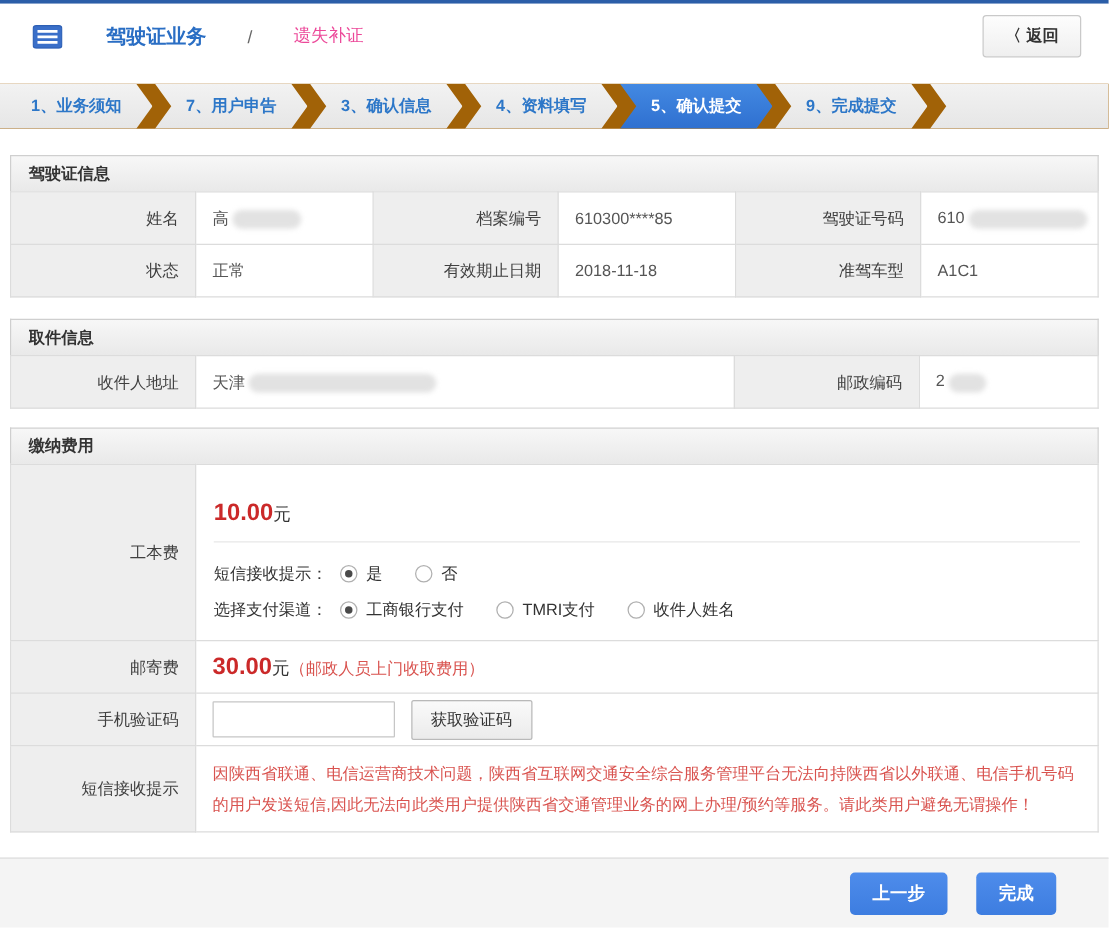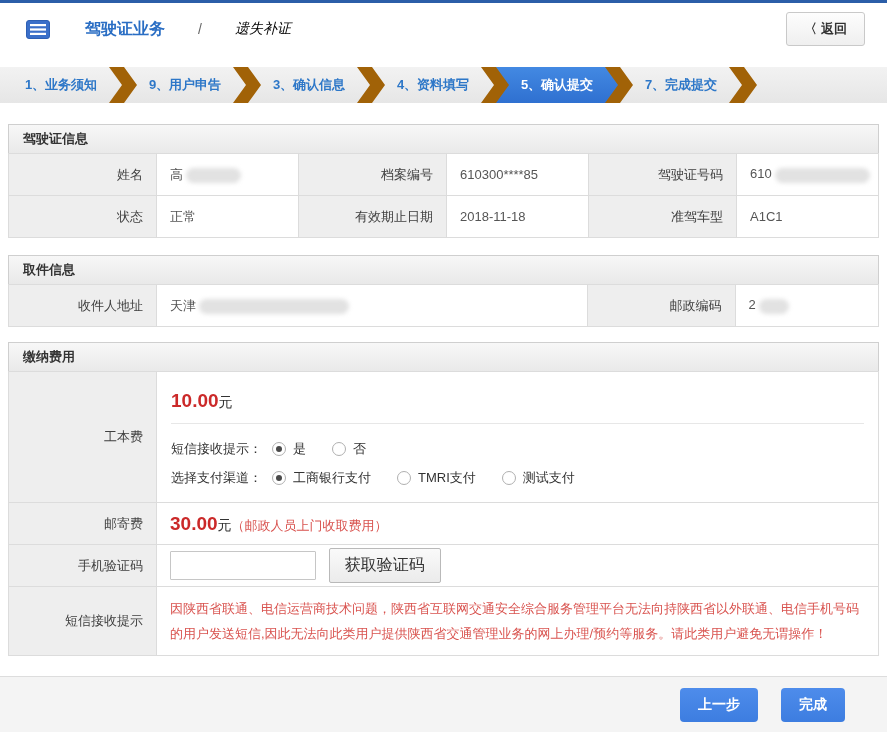--- a/index.html
+++ b/index.html
@@ -6,21 +6,21 @@
   html, body { width: 887px; height: 756px; background: #fff; font-family: "Liberation Sans", "DejaVu Sans", sans-serif; font-size: 13px; color: #333; overflow: hidden; }
 
   
   .topline { height: 3px; background: #2b5ea8; }
 
   
   .header { height: 52px; display: flex; align-items: center; padding: 0 22px 0 26px; background: #fff; gap: 27px; }
   .header .form-icon { width: 24px; height: 19px; margin-right: 8px; flex: 0 0 auto; }
   .header .title { color: #2a6ec4; font-size: 16px; font-weight: bold; }
   .header .sep { color: #666; font-size: 14px; margin: 0 6px; }
-  .header .subtitle { color: #000000; font-size: 14px; font-style: italic; }
+  .header .subtitle { color: #ec4899; font-size: 14px; }
   .header .spacer { flex: 1; }
   .back-btn { display: inline-flex; align-items: center; padding: 7px 17px; border: 1px solid #c9c9c9; border-radius: 3px; background: linear-gradient(#fdfdfd, #efefef); color: #333; font-size: 13px; font-weight: bold; cursor: pointer; }
   .back-btn .chev { margin-right: 4px; font-weight: bold; }
 
   
   .steps { margin: 12px 0 0 0; height: 36px; display: flex; background: #a16207; }
   .step { position: relative; width: 122px; height: 36px; line-height: 36px; text-align: center; color: #2d77c8; font-weight: bold; font-size: 13px; background: linear-gradient(#f2f2f2, #e6e6e6); margin-right: 2px; clip-path: polygon(0 0, calc(100% - 13px) 0, 100% 50%, calc(100% - 13px) 100%, 0 100%, 13px 50%); cursor: pointer; }
   .step.first { clip-path: polygon(0 0, calc(100% - 13px) 0, 100% 50%, calc(100% - 13px) 100%, 0 100%); }
   .step.active { background: linear-gradient(#4389e2, #2f70d0); color: #fff; }
   .step-filler { flex: 1; background: linear-gradient(#f2f2f2, #e6e6e6); clip-path: polygon(0 0, 100% 0, 100% 100%, 0 100%, 13px 50%); }
@@ -34,33 +34,33 @@
   table.grid { width: 100%; border-collapse: collapse; table-layout: fixed; }
   table.grid td { border: 1px solid #dcdcdc; height: 42px; font-size: 13px; }
   td.lbl { background: #eee; text-align: right; padding-right: 13px; color: #404040; width: 148px; }
   td.val { background: #fff; padding-left: 13px; color: #555; }
 
   .blur { display: inline-block; height: 15px; border-radius: 8px; background: #e2e2e2; filter: blur(2px); vertical-align: middle; margin-left: 3px; }
   .w30 { width: 30px; } .w40 { width: 40px; } .w55 { width: 55px; } .w80 { width: 80px; } .w95 { width: 95px; } .w150 { width: 150px; }
 
   
   td.val.pay { padding: 0; vertical-align: top; }
-  .fee-block { padding: 18px 14px 10px 14px; }
+  .fee-block { padding: 28px 14px 10px 14px; }
   .amount { color: #cb2929; font-weight: bold; font-size: 19px; }
   .unit { color: #333; font-size: 14px; }
   .fee-divider { border: none; border-top: 1px solid #e7e7e7; margin: 11px 0 10px 0; }
   .opt-row { display: flex; align-items: center; height: 29px; color: #333; }
   .opt-row .opt-label { margin-right: 10px; }
   .radio-opt { display: inline-flex; align-items: center; margin-right: 26px; cursor: pointer; }
   .radio-circle { width: 14px; height: 14px; border-radius: 50%; border: 1px solid #b0b0b0; background: #fff; margin-right: 7px; position: relative; flex: 0 0 auto; }
   .radio-circle.checked::after { content: ""; position: absolute; left: 3px; top: 3px; width: 6px; height: 6px; border-radius: 50%; background: #4a4a4a; }
   .note-red { color: #d9534f; font-size: 13px; }
   td.sms-row { height: 46px; }
   .code-input { width: 146px; height: 29px; border: 1px solid #c6c6c6; border-radius: 1px; padding: 0 6px; font-size: 13px; vertical-align: middle; }
-  .get-code-btn { margin-left: 9px; padding: 6px 15px; background: linear-gradient(#fafafa, #ebebeb); border: 1px solid #b9b9b9; border-radius: 2px; font-size: 16px; color: #333; vertical-align: middle; cursor: pointer; }
+  .get-code-btn { margin-left: 9px; padding: 6px 15px; background: linear-gradient(#fafafa, #ebebeb); border: 1px solid #b9b9b9; border-radius: 2px; font-size: 13px; color: #333; vertical-align: middle; cursor: pointer; }
   td.tip-cell { padding: 9px 16px 9px 13px; }
   .tip-text { color: #d9534f; font-size: 13px; line-height: 25px; }
 
   
   .footer { margin-top: 20px; height: 56px; background: #f4f4f4; border-top: 1px solid #ddd; display: flex; align-items: center; justify-content: flex-end; padding-right: 42px; }
   .blue-btn { border: none; border-radius: 4px; background: linear-gradient(#4e8ceb, #3d7de0); color: #fff; font-weight: bold; font-size: 14px; padding: 8px 18px; cursor: pointer; }
   .blue-btn + .blue-btn { margin-left: 23px; }
 </style>
 </head>
 <body>
@@ -81,25 +81,25 @@
   <span class="subtitle">遗失补证</span>
   <span class="spacer"></span>
   <button class="back-btn">
       <span class="chev">〈</span>
       <span>返回</span>
     </button>
 </div>
 
 <div class="steps">
   <div class="step first">1、业务须知</div>
-  <div class="step">9、用户申告</div>
+  <div class="step">7、用户申告</div>
   <div class="step">3、确认信息</div>
   <div class="step">4、资料填写</div>
   <div class="step active">5、确认提交</div>
-  <div class="step">7、完成提交</div>
+  <div class="step">9、完成提交</div>
   <div class="step-filler"></div>
 </div>
 
 <div class="section m1">
   <div class="sec-header">驾驶证信息</div>
   <table class="grid">
     <tbody>
         <tr>
       <td class="lbl">姓名</td>
       <td class="val"><span>高</span><span class="blur w55"></span></td>
@@ -160,21 +160,21 @@
             <span class="radio-opt">
                   <span class="radio-circle checked"></span>
                   <span>工商银行支付</span>
                 </span>
             <span class="radio-opt">
                   <span class="radio-circle"></span>
                   <span>TMRI支付</span>
                 </span>
             <span class="radio-opt">
                   <span class="radio-circle"></span>
-                  <span>测试支付</span>
+                  <span>收件人姓名</span>
                 </span>
           </div>
         </div>
       </td>
     </tr>
     <tr>
       <td class="lbl">邮寄费</td>
       <td class="val"><span class="amount">30.00</span><span class="unit">元</span><span class="note-red">（邮政人员上门收取费用）</span></td>
     </tr>
     <tr>

